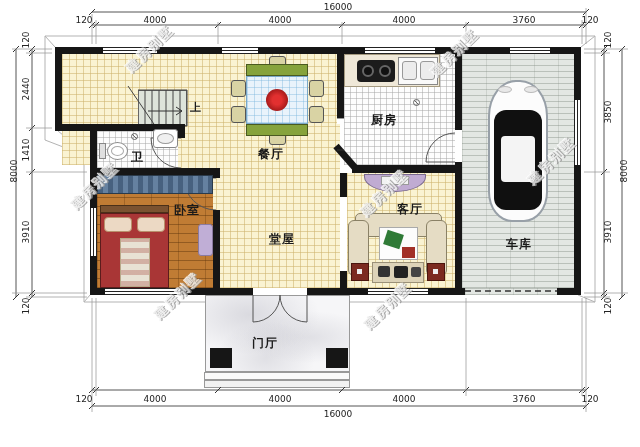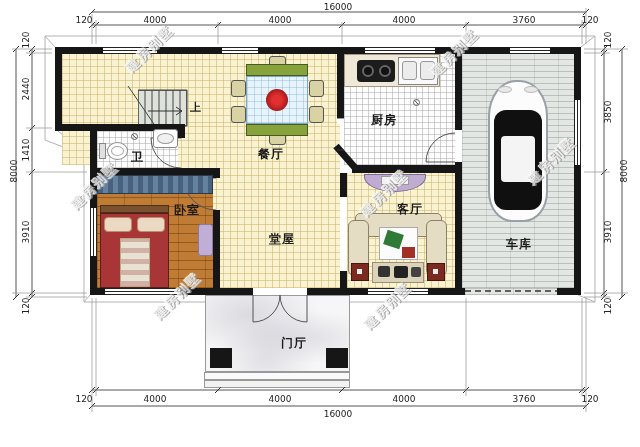--- a/index.html
+++ b/index.html
@@ -189,21 +189,21 @@
   <div class="abs" style="left:498px;top:86px;width:14px;height:7px;background:#e8e8e8;border:1px solid #bbb;border-radius:50%"></div>
   <div class="abs" style="left:524px;top:86px;width:14px;height:7px;background:#e8e8e8;border:1px solid #bbb;border-radius:50%"></div>
 
   <div class="rl" style="left:371px;top:112px">厨房</div>
   <div class="rl" style="left:258px;top:146px">餐厅</div>
   <div class="rl" style="left:131px;top:149px">卫</div>
   <div class="rl" style="left:174px;top:202px">卧室</div>
   <div class="rl" style="left:269px;top:231px">堂屋</div>
   <div class="rl" style="left:397px;top:201px">客厅</div>
   <div class="rl" style="left:506px;top:236px">车库</div>
-  <div class="rl" style="left:281px;top:335px">门厅</div>
+  <div class="rl" style="left:252px;top:335px">门厅</div>
   <div class="rl" style="left:190px;top:100px;font-size:11px">上</div>
 
   <div class="dl" style="left:316px;top:2px">16000</div>
   <div class="dl" style="left:62px;top:15px">120</div>
   <div class="dl" style="left:133px;top:15px">4000</div>
   <div class="dl" style="left:258px;top:15px">4000</div>
   <div class="dl" style="left:382px;top:15px">4000</div>
   <div class="dl" style="left:502px;top:15px">3760</div>
   <div class="dl" style="left:568px;top:15px">120</div>
 

